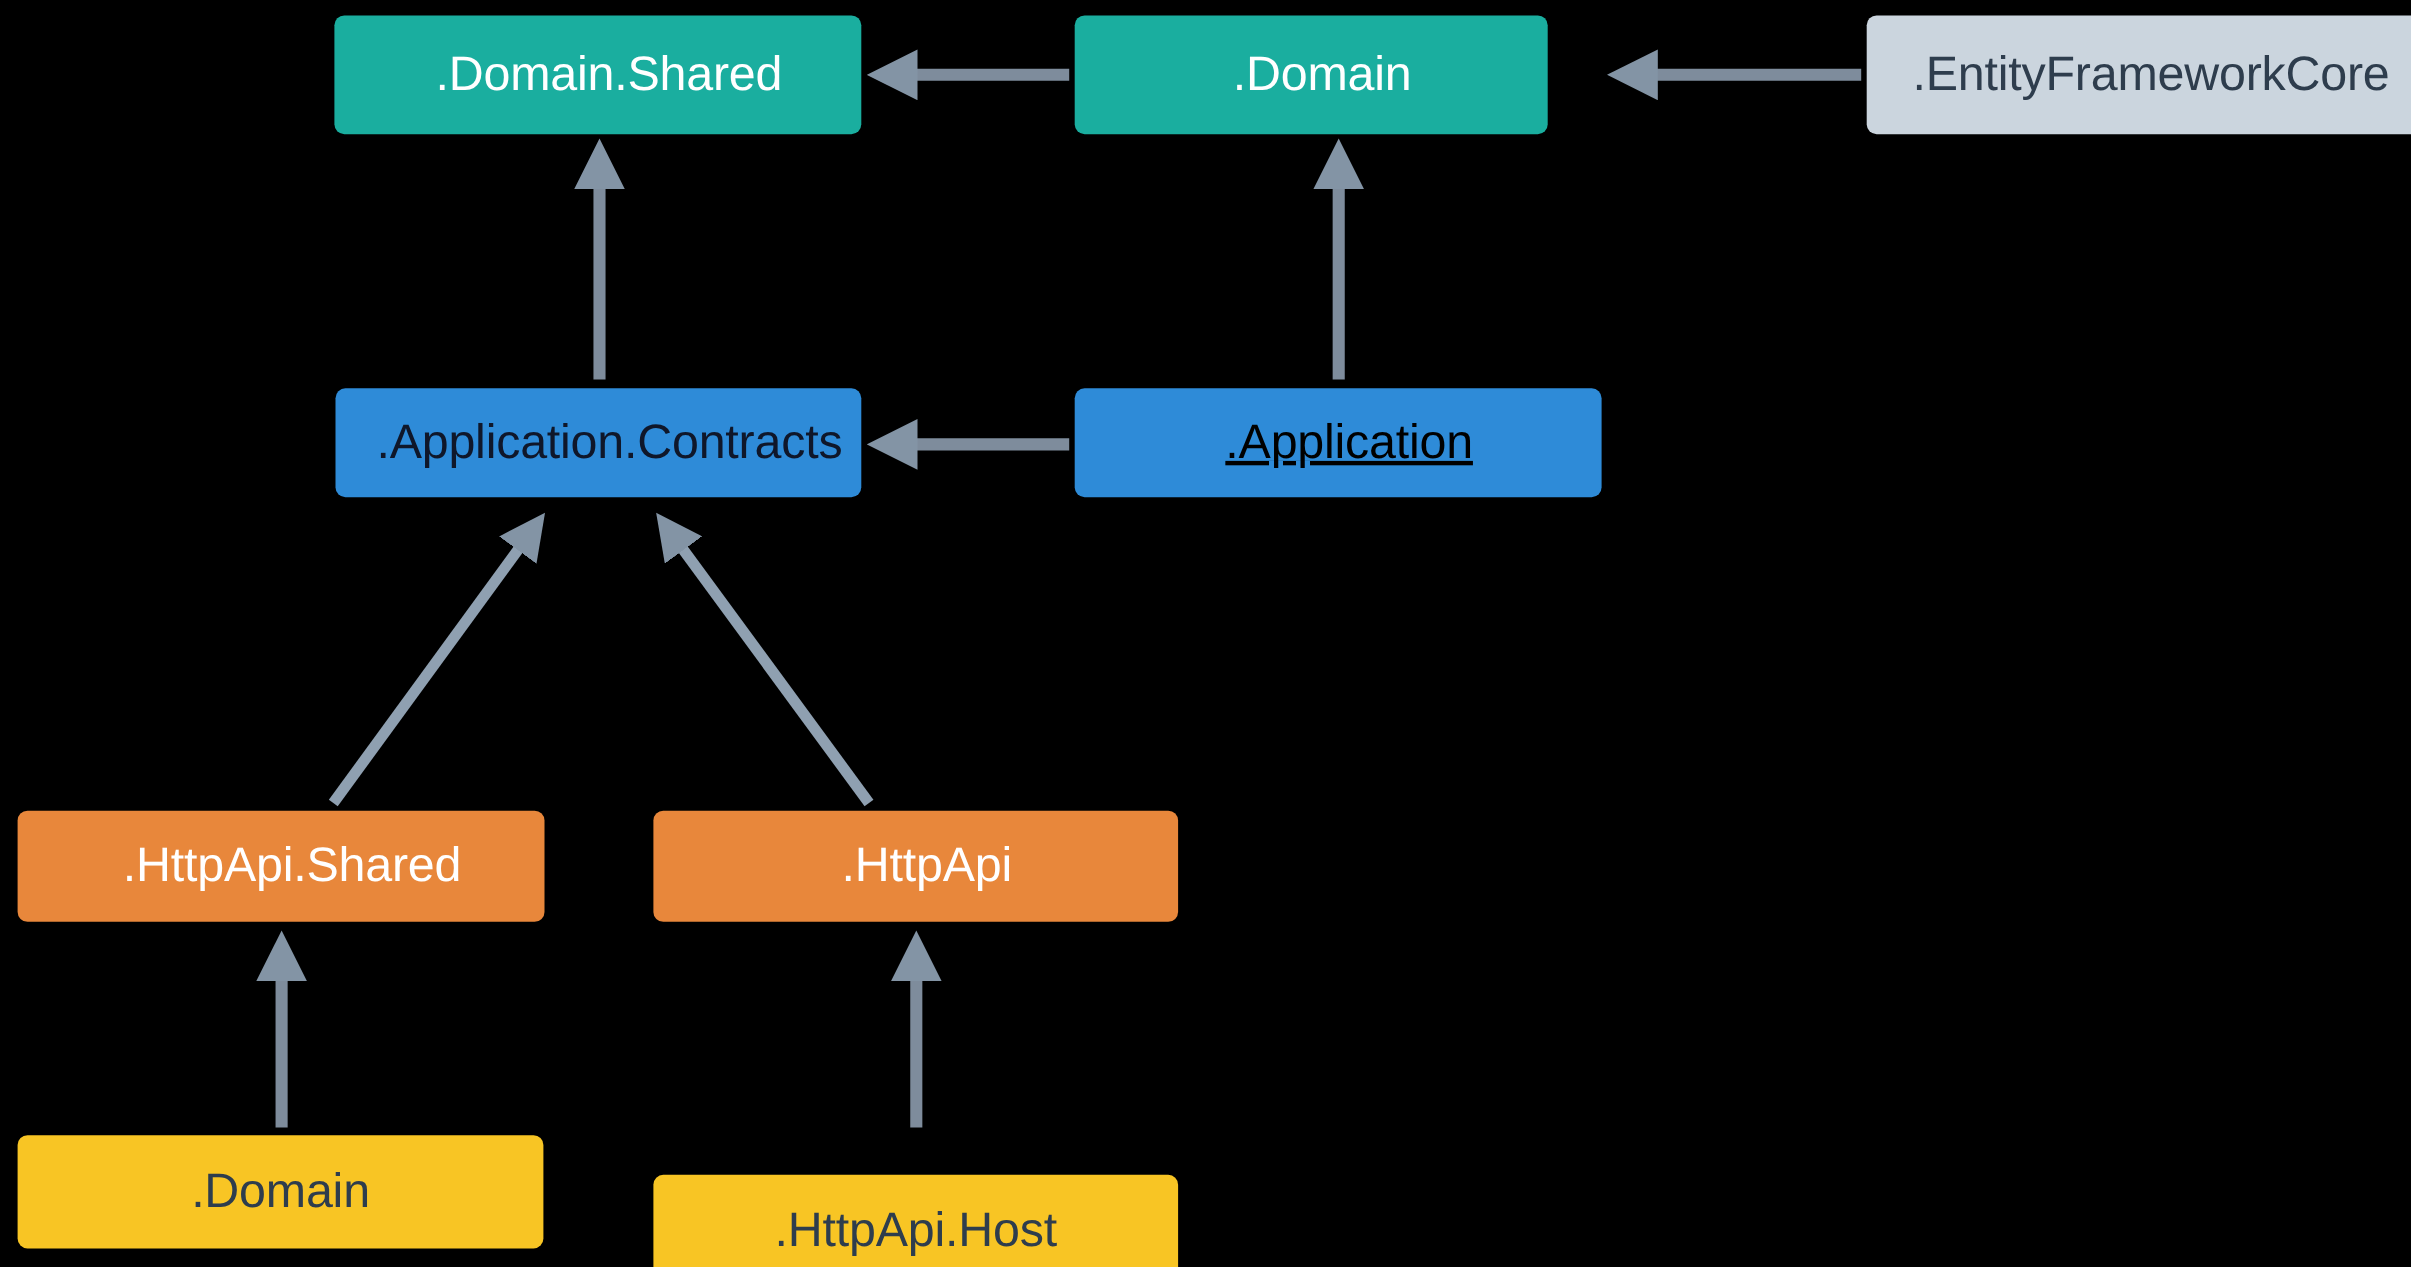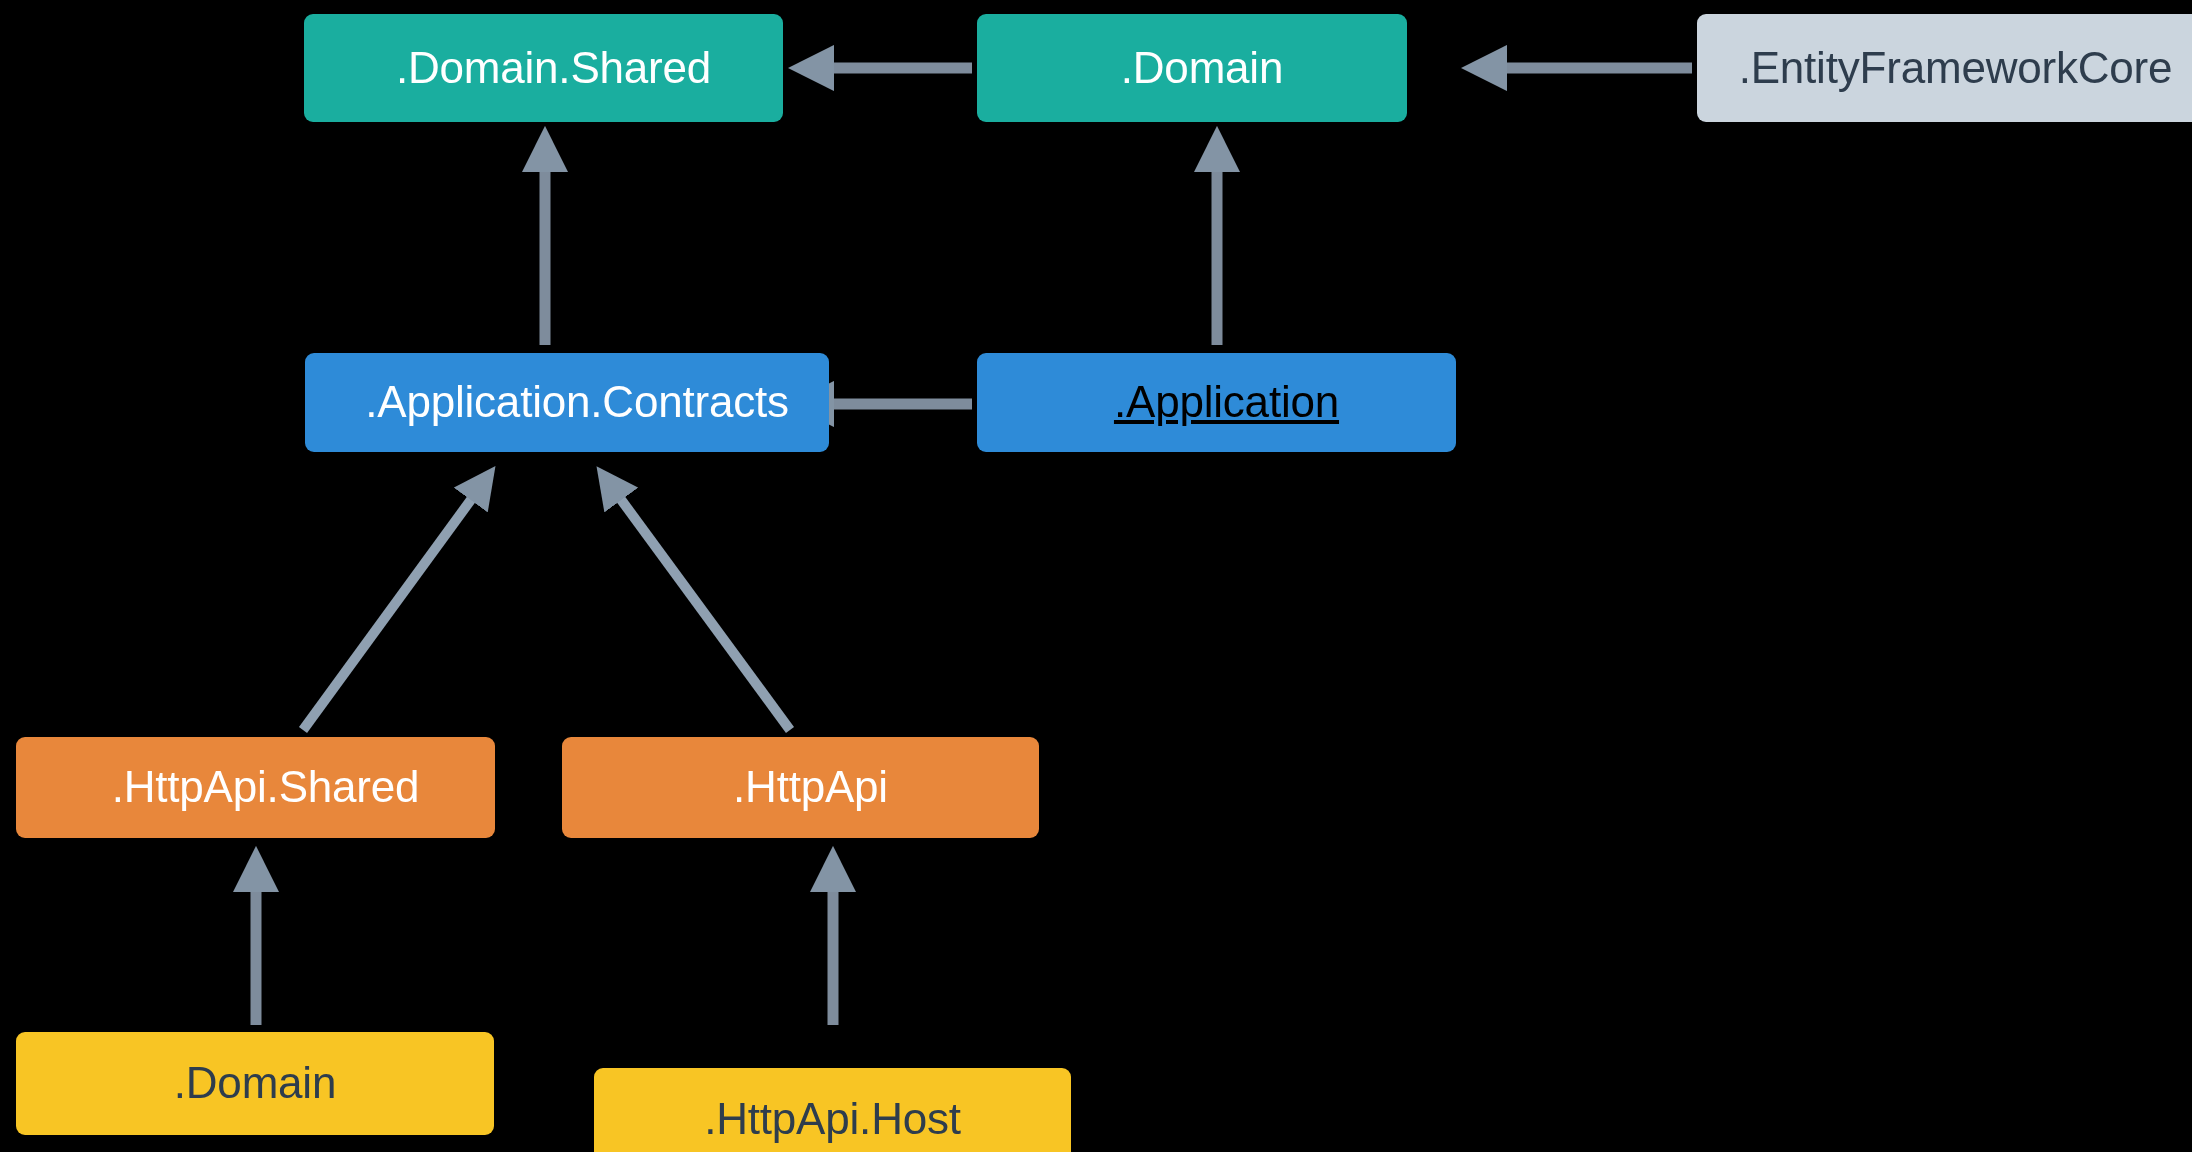--- a/index.html
+++ b/index.html
@@ -79,33 +79,33 @@
   </div>
 
   <div class="node light-text" style="left: 977px; top: 14px; width: 430px; height: 108px; background: rgb(26, 174, 159); color: rgb(255, 255, 255);">
     <span class="node-label">.Domain</span>
   </div>
 
   <div class="node dark-text" style="left: 1697px; top: 14px; width: 517px; height: 108px; background: rgb(203, 213, 222); color: rgb(46, 61, 77);">
     <span class="node-label">.EntityFrameworkCore</span>
   </div>
 
-  <div class="node light-text" style="left: 305px; top: 353px; width: 524px; height: 99px; background: rgb(46, 139, 216); color: #ffffff;">
+  <div class="node light-text" style="left: 305px; top: 353px; width: 478px; height: 99px; background: rgb(46, 139, 216); color: #0f172a;">
     <span class="node-label">.Application.Contracts</span>
   </div>
 
   <div class="node light-text" style="left: 977px; top: 353px; width: 479px; height: 99px; background: rgb(46, 139, 216); color: #000000; text-decoration: underline;">
     <span class="node-label">.Application</span>
   </div>
 
   <div class="node light-text" style="left: 16px; top: 737px; width: 479px; height: 101px; background: rgb(232, 135, 59); color: rgb(255, 255, 255);">
     <span class="node-label">.HttpApi.Shared</span>
   </div>
 
-  <div class="node light-text" style="left: 562px; top: 737px; width: 477px; height: 101px; background: rgb(232, 135, 59); color: rgb(255, 255, 255);">
+  <div class="node light-text" style="left: 594px; top: 737px; width: 477px; height: 101px; background: rgb(232, 135, 59); color: rgb(255, 255, 255);">
     <span class="node-label">.HttpApi</span>
   </div>
 
   <div class="node dark-text" style="left: 16px; top: 1032px; width: 478px; height: 103px; background: rgb(248, 197, 36); color: rgb(46, 61, 77);">
     <span class="node-label">.Domain</span>
   </div>
 
   <div class="node dark-text" style="left: 594px; top: 1032px; width: 477px; height: 103px; background: rgb(248, 197, 36); color: rgb(46, 61, 77); margin-top: 36px;">
     <span class="node-label">.HttpApi.Host</span>
   </div>

